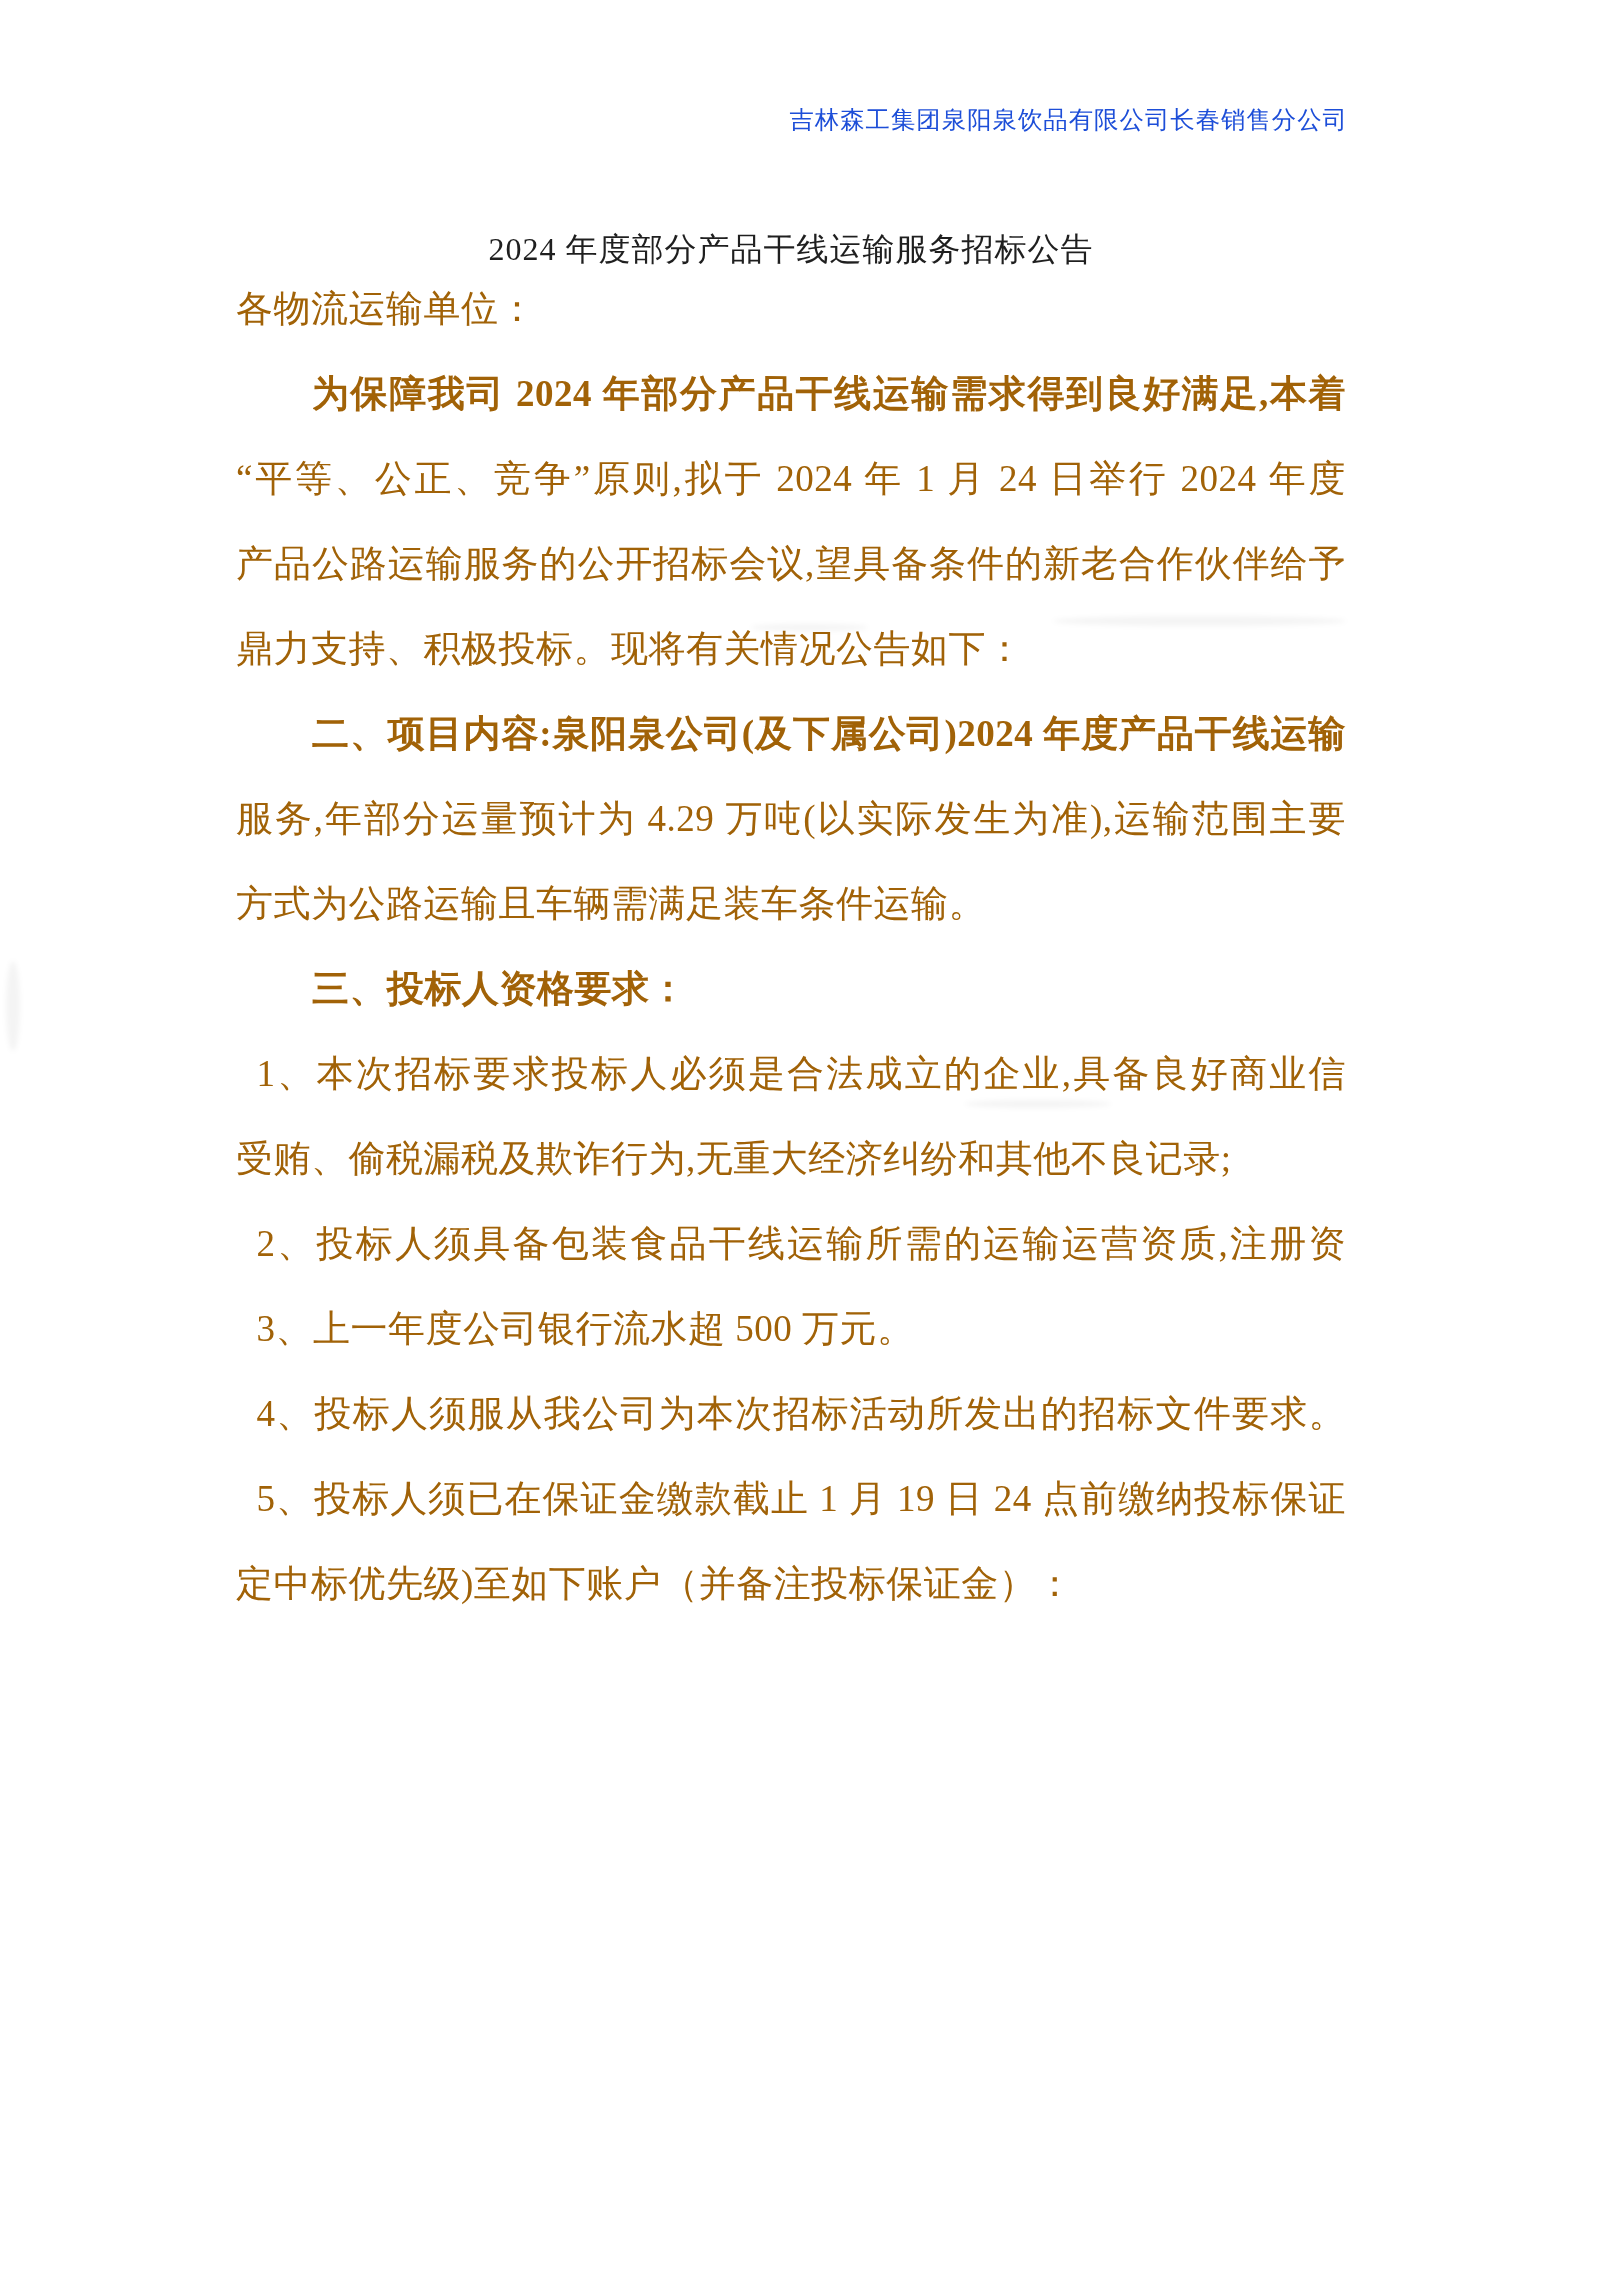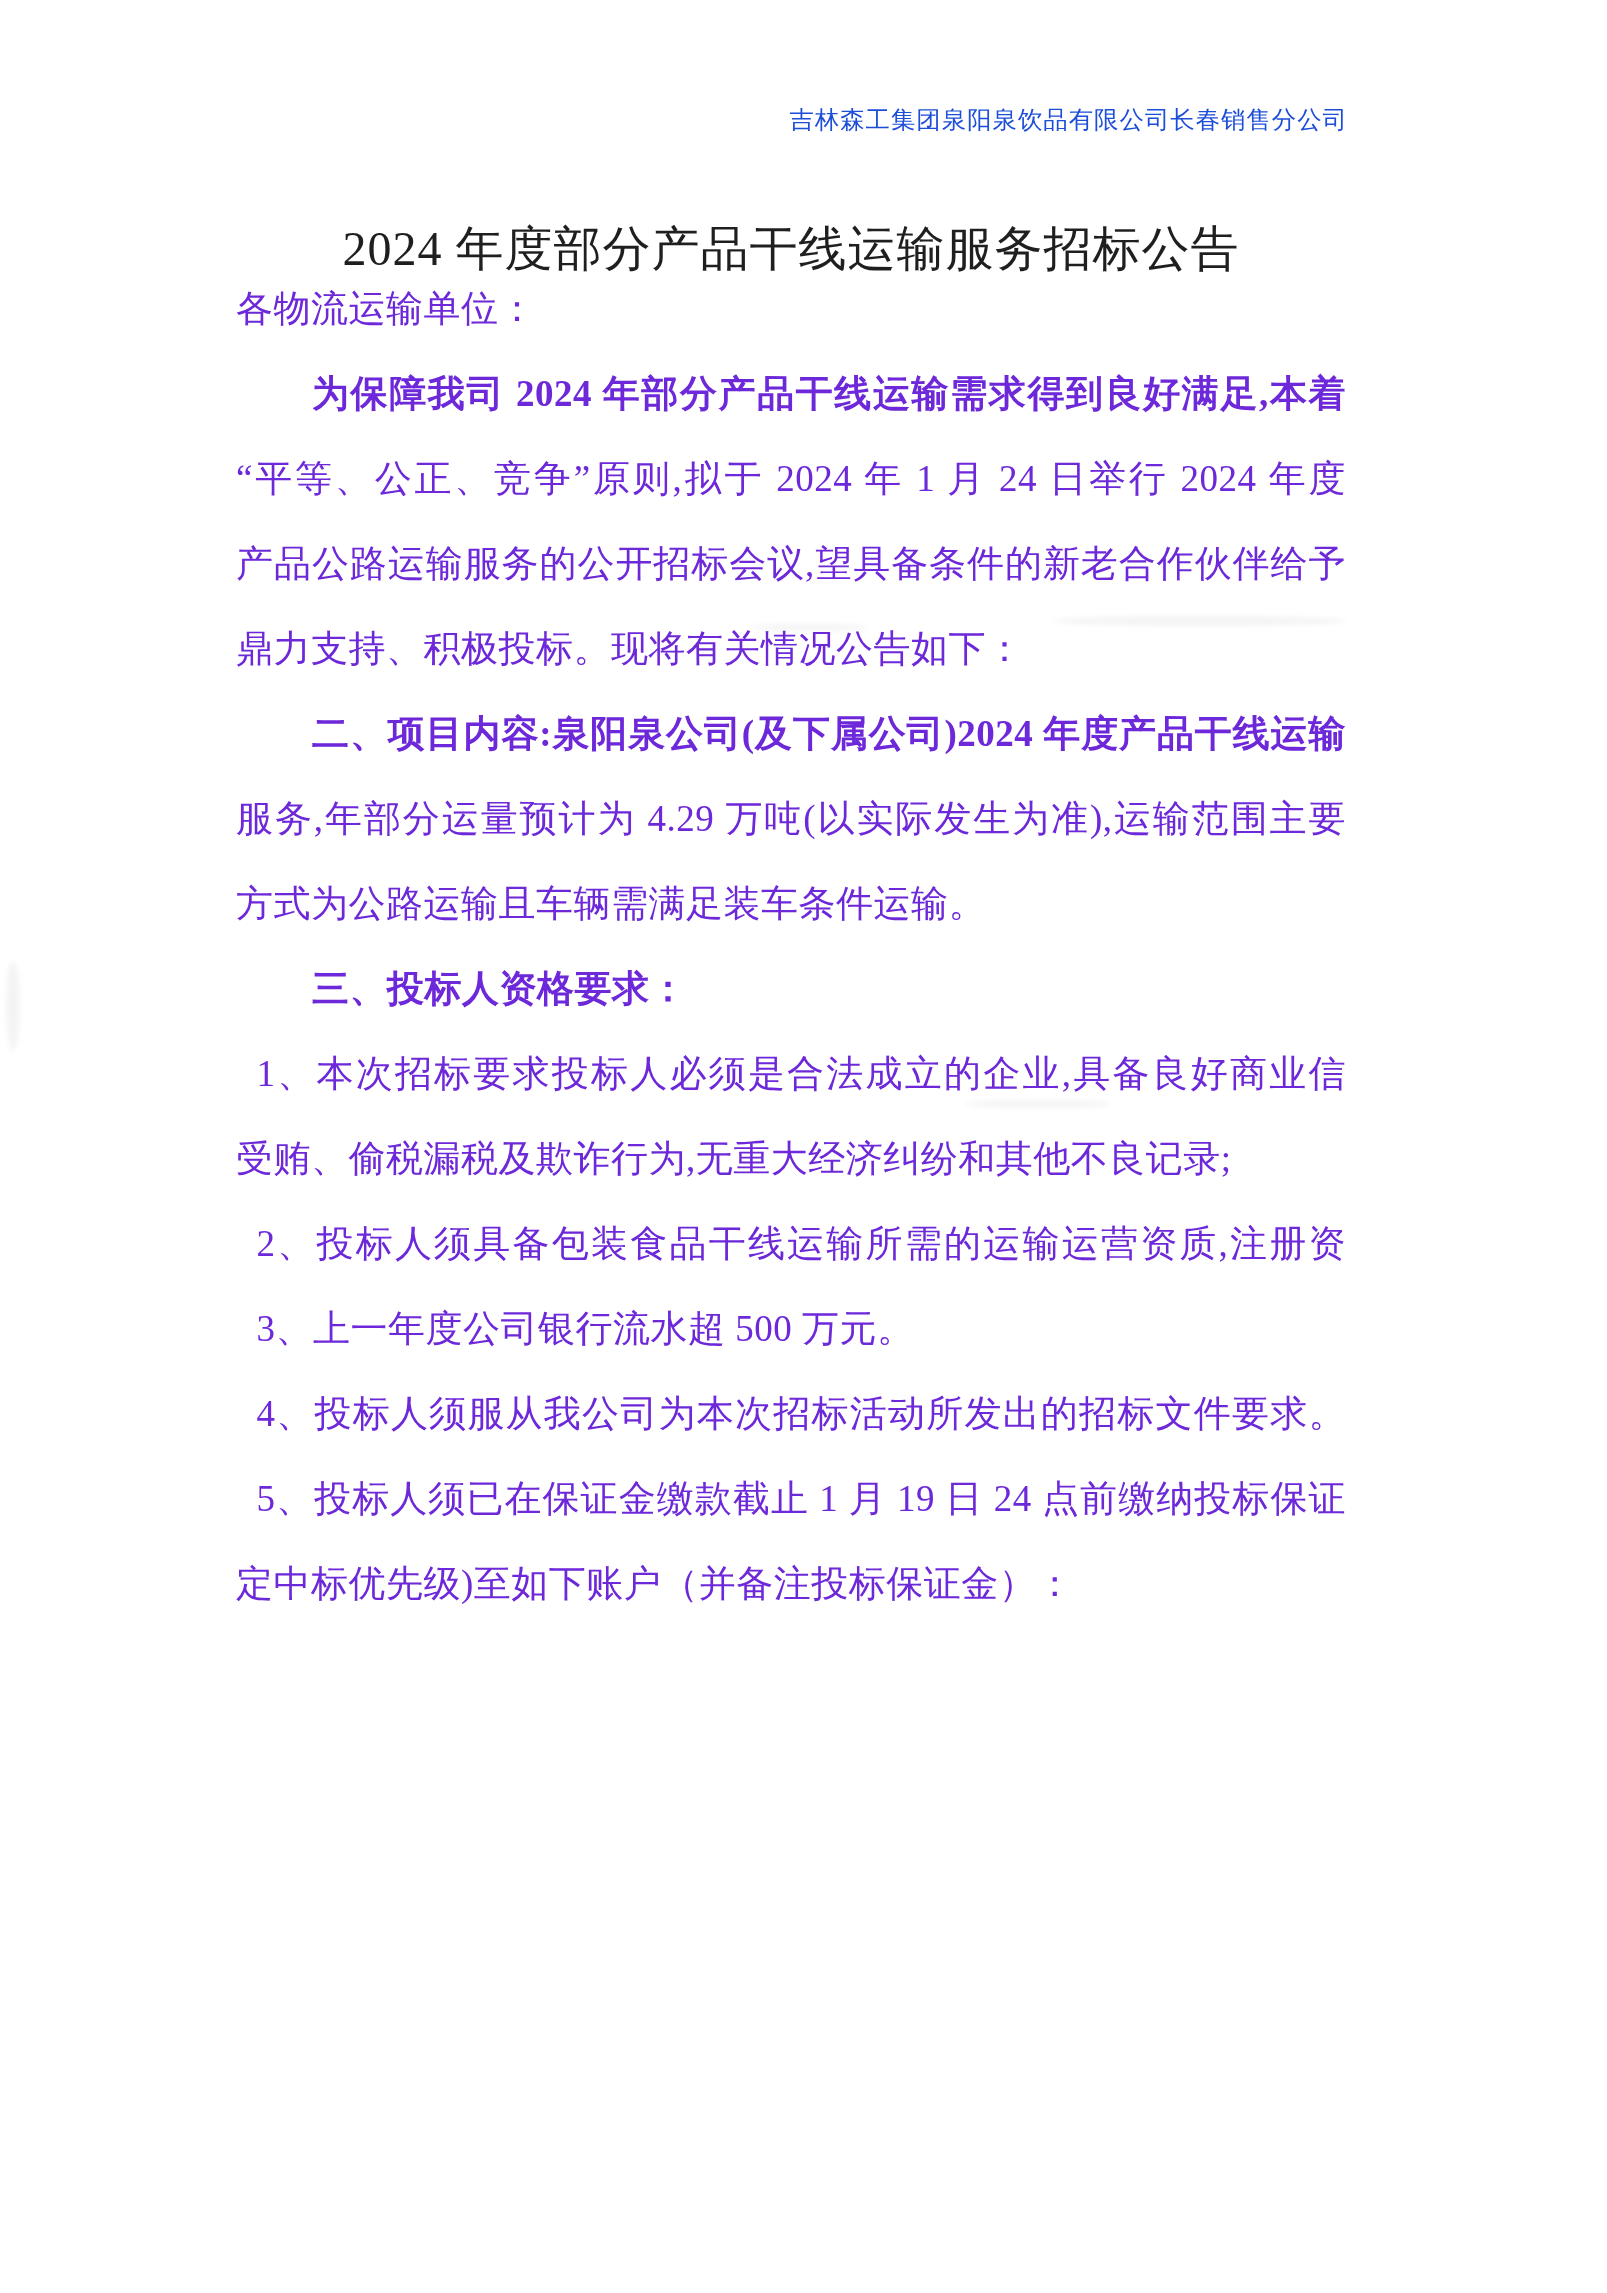--- a/index.html
+++ b/index.html
@@ -24,36 +24,36 @@
     white-space: nowrap;
   }
   .doc-title {
     position: absolute;
     top: 205px;
     left: 236px;
     width: 1110px;
     height: 88px;
     line-height: 88px;
     text-align: center;
-    font-size: 48px;
+    font-size: 32px;
     letter-spacing: 1px;
     color: #1f1f1f;
     white-space: nowrap;
   }
   .body-block {
     position: absolute;
     top: 266px;
     left: 236px;
     width: 1110px;
   }
   .line {
     height: 85px;
     line-height: 85px;
     font-size: 37px;
-    color: #6d28d9;
+    color: #a16207;
     letter-spacing: 0.5px;
   }
   .full {
     text-align: justify;
     text-align-last: justify;
   }
   .ind2 { padding-left: 76px; font-weight: bold; }
   .indh { padding-left: 20.5px; }
   
   .smudge {

